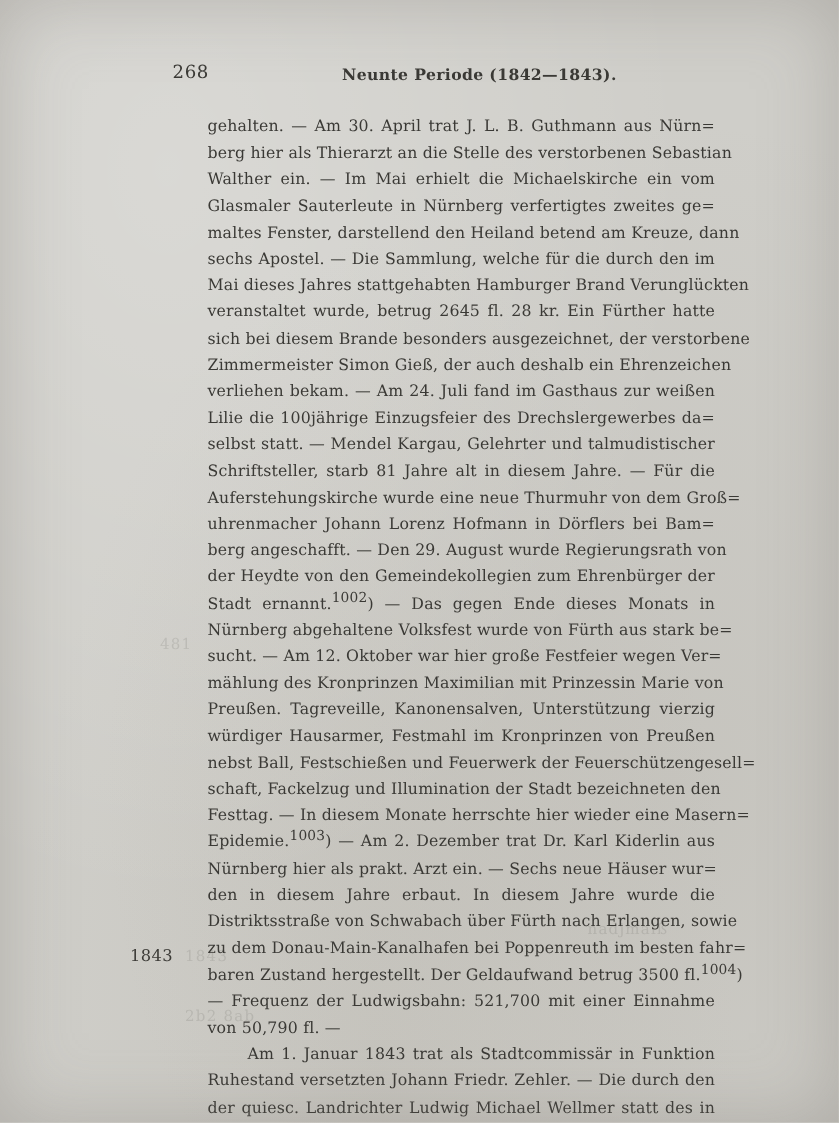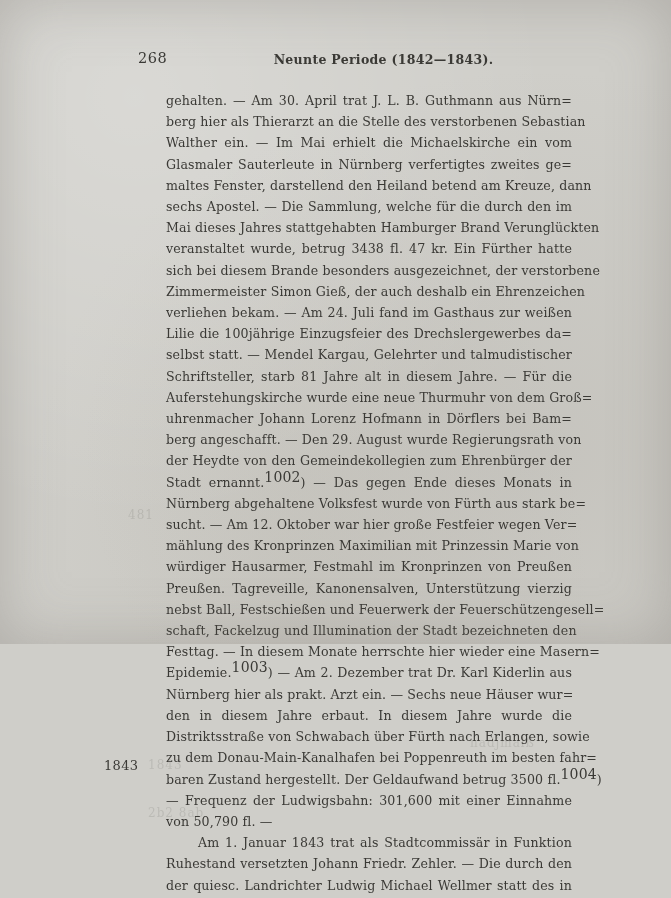--- a/index.html
+++ b/index.html
@@ -9,21 +9,21 @@
   body {
     width: 671px;
     height: 898px;
     background: #cfcec9;
     font-family: "DejaVu Serif", serif;
     overflow: hidden;
   }
   .page {
     position: relative;
     width: 671px;
-    height: 644px;
+    height: 898px;
     background: #cfcec9;
     
     background-image:
       radial-gradient(ellipse at 20% 15%, rgba(255,255,255,0.22), rgba(255,255,255,0) 55%),
       radial-gradient(ellipse at 80% 70%, rgba(160,155,145,0.20), rgba(160,155,145,0) 60%),
       radial-gradient(ellipse at 45% 95%, rgba(180,176,166,0.25), rgba(180,176,166,0) 55%);
   }
   .head-row {
     position: absolute;
     top: 50px;
@@ -77,21 +77,21 @@
   }
   .marginal-year {
     position: absolute;
     left: 104px;
     top: 758px;
     font-size: 13px;
     color: #3b3a36;
     letter-spacing: 0.3px;
   }
   sup {
-    font-size: 14px;
+    font-size: 11px;
     vertical-align: super;
     line-height: 0;
   }
   
   .ghost {
     position: absolute;
     color: rgba(90,86,80,0.16);
     font-size: 12px;
     letter-spacing: 1px;
     pointer-events: none;
@@ -122,47 +122,47 @@
   <div class="marginal-year">1843</div>
 
   <div class="textblock">
       <div class="ln">gehalten. — Am 30. April trat J. L. B. Guthmann aus Nürn=</div>
       <div class="ln">berg hier als Thierarzt an die Stelle des verstorbenen Sebastian</div>
       <div class="ln">Walther ein. — Im Mai erhielt die Michaelskirche ein vom</div>
       <div class="ln">Glasmaler Sauterleute in Nürnberg verfertigtes zweites ge=</div>
       <div class="ln">maltes Fenster, darstellend den Heiland betend am Kreuze, dann</div>
       <div class="ln">sechs Apostel. — Die Sammlung, welche für die durch den im</div>
       <div class="ln">Mai dieses Jahres stattgehabten Hamburger Brand Verunglückten</div>
-      <div class="ln">veranstaltet wurde, betrug 3438 fl. 47 kr.  Ein Fürther hatte</div>
+      <div class="ln">veranstaltet wurde, betrug 2645 fl. 28 kr.  Ein Fürther hatte</div>
       <div class="ln">sich bei diesem Brande besonders ausgezeichnet,  der verstorbene</div>
       <div class="ln">Zimmermeister Simon Gieß, der auch deshalb ein Ehrenzeichen</div>
       <div class="ln">verliehen bekam. — Am 24. Juli fand im Gasthaus zur weißen</div>
       <div class="ln">Lilie die 100jährige Einzugsfeier des Drechslergewerbes da=</div>
       <div class="ln">selbst statt. — Mendel Kargau, Gelehrter und talmudistischer</div>
       <div class="ln">Schriftsteller, starb 81 Jahre alt in diesem Jahre. — Für die</div>
       <div class="ln">Auferstehungskirche wurde eine neue Thurmuhr von dem Groß=</div>
       <div class="ln">uhrenmacher Johann Lorenz Hofmann in Dörflers bei Bam=</div>
       <div class="ln">berg angeschafft. — Den 29. August wurde Regierungsrath von</div>
       <div class="ln">der Heydte von den Gemeindekollegien zum Ehrenbürger der</div>
       <div class="ln">Stadt ernannt.<sup>1002</sup>) —  Das gegen Ende dieses Monats in</div>
       <div class="ln">Nürnberg abgehaltene Volksfest wurde von Fürth aus stark be=</div>
       <div class="ln">sucht. — Am 12. Oktober war hier große Festfeier wegen Ver=</div>
       <div class="ln">mählung des Kronprinzen Maximilian mit Prinzessin Marie von</div>
+      <div class="ln">Preußen.   Tagreveille,   Kanonensalven,   Unterstützung  vierzig</div>
       <div class="ln">würdiger Hausarmer, Festmahl im Kronprinzen von Preußen</div>
-      <div class="ln">Preußen.   Tagreveille,   Kanonensalven,   Unterstützung  vierzig</div>
       <div class="ln">nebst Ball, Festschießen und Feuerwerk der Feuerschützengesell=</div>
       <div class="ln">schaft, Fackelzug und Illumination der Stadt bezeichneten den</div>
       <div class="ln">Festtag. — In diesem Monate herrschte hier wieder eine Masern=</div>
       <div class="ln">Epidemie.<sup>1003</sup>) — Am 2. Dezember trat Dr. Karl Kiderlin aus</div>
       <div class="ln">Nürnberg hier als prakt. Arzt ein. — Sechs neue Häuser wur=</div>
       <div class="ln">den in diesem Jahre erbaut.  In diesem Jahre wurde die</div>
       <div class="ln">Distriktsstraße von Schwabach über Fürth nach Erlangen, sowie</div>
       <div class="ln">zu dem Donau-Main-Kanalhafen bei Poppenreuth im besten fahr=</div>
       <div class="ln">baren Zustand hergestellt.  Der Geldaufwand betrug 3500 fl.<sup>1004</sup>)</div>
-      <div class="ln">— Frequenz der Ludwigsbahn: 301,600 mit einer Einnahme</div>
+      <div class="ln">— Frequenz der Ludwigsbahn: 521,700 mit einer Einnahme</div>
       <div class="ln last">von 50,790 fl. —</div>
       <div class="ln nostretch" style="text-indent: 32px; text-align-last: justify;">Am 1. Januar 1843 trat als Stadtcommissär in Funktion</div>
       <div class="ln">Ruhestand versetzten Johann Friedr. Zehler. — Die durch den</div>
       <div class="ln">der quiesc. Landrichter Ludwig Michael Wellmer statt des in</div>
       <div class="ln last">Tod des prakt. Arztes Dr. Feust erledigte Stelle eines prakt.</div>
     </div>
 
   <div class="edge-shade"></div>
 </div>
 

